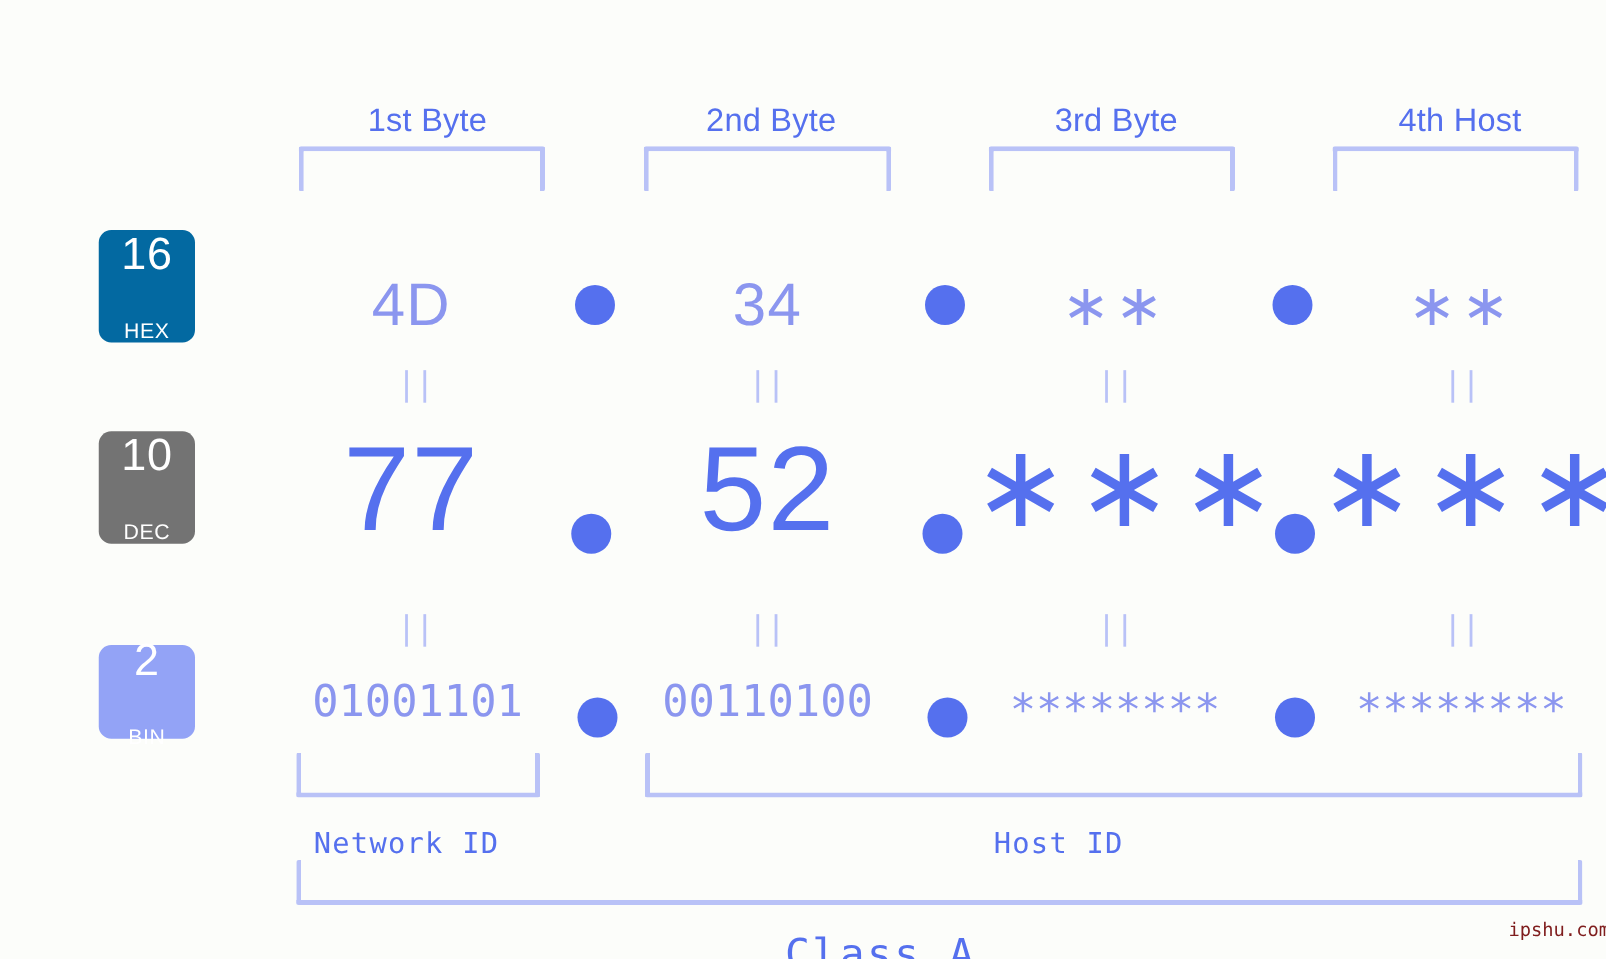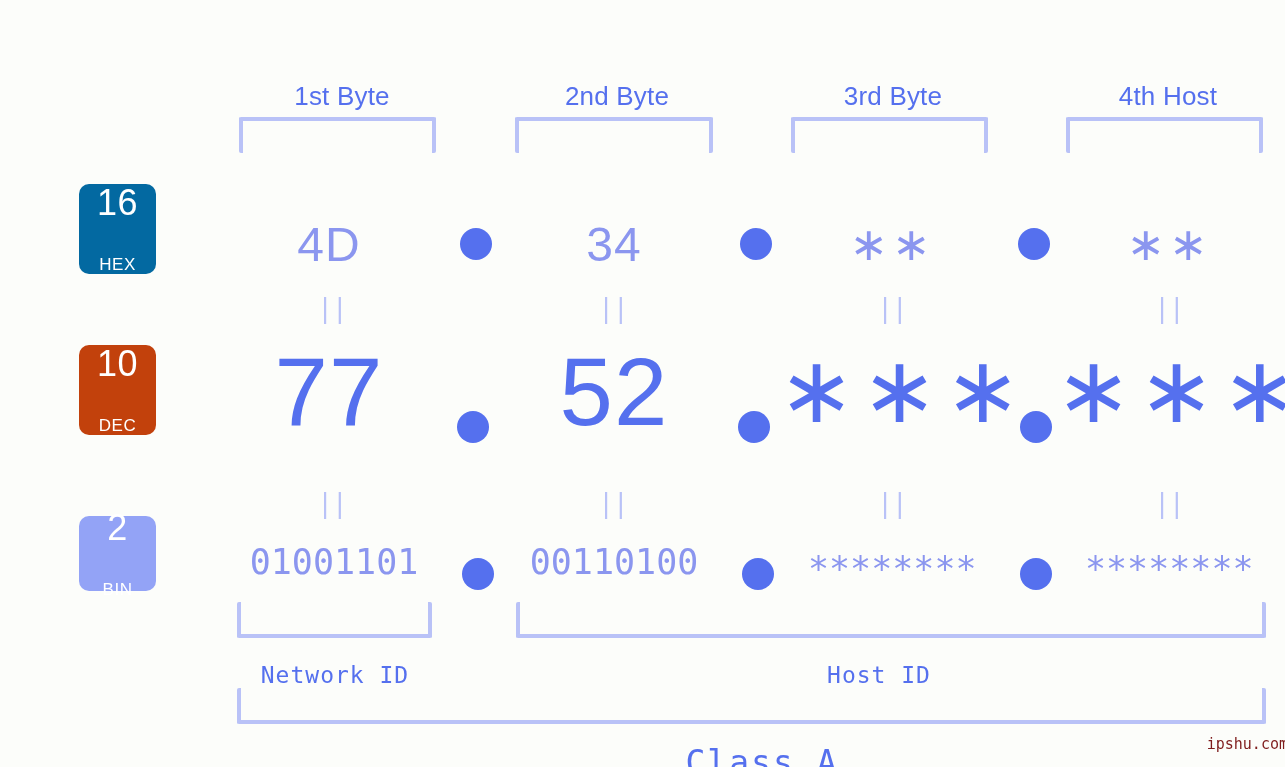--- a/index.html
+++ b/index.html
@@ -159,21 +159,20 @@
     color: #b9c2f7;
     font-size: 26px;
     font-family: "DejaVu Sans Mono", monospace;
     line-height: 1;
     letter-spacing: -1px;
   }
 
   
   .sect-label {
     position: absolute;
-    text-align: center;
     color: #5570ee;
     font-family: "DejaVu Sans Mono", monospace;
     white-space: nowrap;
   }
   .sect-label.small { font-size: 23px; letter-spacing: 1px; }
   .sect-label.big   { font-size: 33px; letter-spacing: 2px; }
 
   
   .watermark {
     position: absolute;
@@ -197,21 +196,21 @@
 
   <div class="bracket bracket-top" style="left:207px; top:85px; width:197px;"></div>
   <div class="bracket bracket-top" style="left:483px; top:85px; width:198px;"></div>
   <div class="bracket bracket-top" style="left:759px; top:85px; width:197px;"></div>
   <div class="bracket bracket-top" style="left:1034px; top:85px; width:197px;"></div>
 
   <div class="badge" style="top:152px; height:90px; background:#0369a1;">
     <span class="num">16</span>
     <span class="nm">HEX</span>
   </div>
-  <div class="badge" style="top:313px; height:90px; background:#c2410c;">
+  <div class="badge" style="top:313px; height:90px; background:#737373;">
     <span class="num">10</span>
     <span class="nm">DEC</span>
   </div>
   <div class="badge" style="top:484px; height:75px; background:#93a3f6;">
     <span class="num">2</span>
     <span class="nm">BIN</span>
   </div>
 
   <div class="hex-row">
     <div class="cell" style="left:167px;">4D</div>

